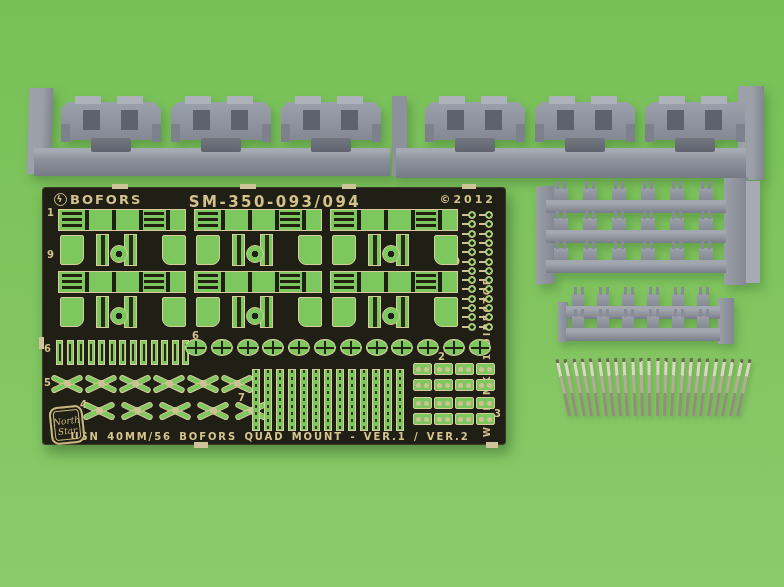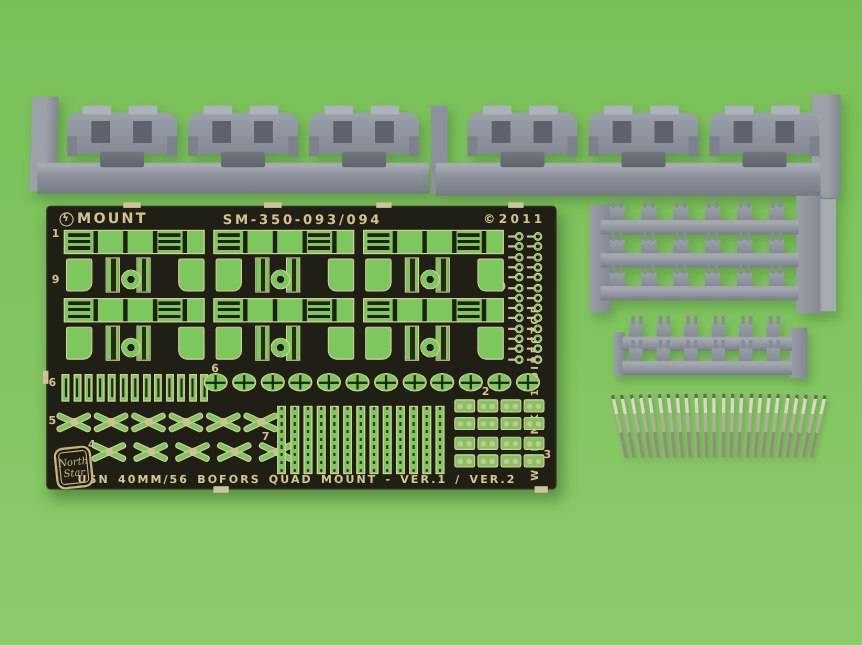--- a/index.html
+++ b/index.html
@@ -51,21 +51,21 @@
           background:linear-gradient(180deg,#6e675a 0 6%,#ddd6c6 6% 30%,#b3ac9b 30% 60%,#948d7d 60% 100%);}
 
   
   .fret{position:absolute;left:42px;top:187px;width:464px;height:258px;background:#201f16;border-radius:4px;
         box-shadow:4px 8px 14px rgba(30,70,25,.45), inset 0 0 0 1px rgba(215,200,150,.16);}
   .tab{position:absolute;background:#cfc39a;}
   .fret-header{position:absolute;left:10px;right:8px;top:5px;height:16px;color:#d3c28c;}
   .brand{position:absolute;left:2px;top:0;font-weight:bold;font-size:13px;letter-spacing:2px;display:flex;align-items:center;gap:3px;}
   .brand-ico{display:inline-block;width:13px;height:13px;border:1.5px solid #d3c28c;border-radius:50%;
              font-size:9px;line-height:10px;text-align:center;font-weight:bold;}
-  .pcode{position:absolute;left:0;right:0;top:1px;text-align:center;font-weight:bold;font-size:12px;letter-spacing:2.5px;}
+  .pcode{position:absolute;left:0;right:0;top:1px;text-align:center;font-weight:bold;font-size:15px;letter-spacing:2.5px;}
   .copy{position:absolute;right:2px;top:1px;font-weight:bold;font-size:11px;letter-spacing:3px;}
   .side-text{position:absolute;left:449px;top:30px;width:14px;height:220px;}
   .side-text span{position:absolute;left:1px;bottom:0;width:215px;transform-origin:0 100%;transform:rotate(-90deg);
                   white-space:nowrap;color:#d3c28c;font-size:9px;font-weight:bold;letter-spacing:2.4px;}
   .ftitle{position:absolute;left:6px;right:14px;top:244px;text-align:center;color:#d6c58f;
           font-size:10px;font-weight:bold;letter-spacing:1.9px;word-spacing:2px;}
   .badge{position:absolute;left:8px;top:219px;width:34px;height:38px;border:2px solid #c9b87e;border-radius:8px;
          transform:rotate(-6deg);color:#c9b87e;text-align:center;
          font-family:"DejaVu Serif",serif;font-style:italic;font-size:9px;line-height:10px;padding-top:8px;
          box-shadow:inset 0 0 0 2px rgba(32,31,22,1), inset 0 0 0 3px #c9b87e;}
@@ -192,24 +192,24 @@
     <div class="tab" style="left:198px;top:-3px;width:16px;height:5px"></div>
     <div class="tab" style="left:300px;top:-3px;width:14px;height:5px"></div>
     <div class="tab" style="left:420px;top:-3px;width:14px;height:5px"></div>
     <div class="tab" style="left:152px;top:255px;width:14px;height:6px"></div>
     <div class="tab" style="left:444px;top:255px;width:12px;height:6px"></div>
     <div class="tab" style="left:-3px;top:150px;width:5px;height:12px"></div>
 
     <div class="fret-header">
       <span class="brand">
         <span class="brand-ico">ϟ</span>
-        <span>MOUNT</span>
+        <span>BOFORS</span>
       </span>
       <span class="pcode">SM-350-093/094</span>
-      <span class="copy">©2011</span>
+      <span class="copy">©2012</span>
     </div>
 
     <div class="side-text">
       <span>WITH MK-51 DIRECTOR</span>
     </div>
 
     <div class="ftitle">USN 40MM/56 BOFORS QUAD MOUNT - VER.1 / VER.2</div>
 
     <div class="badge">
       <span>North</span><br>

